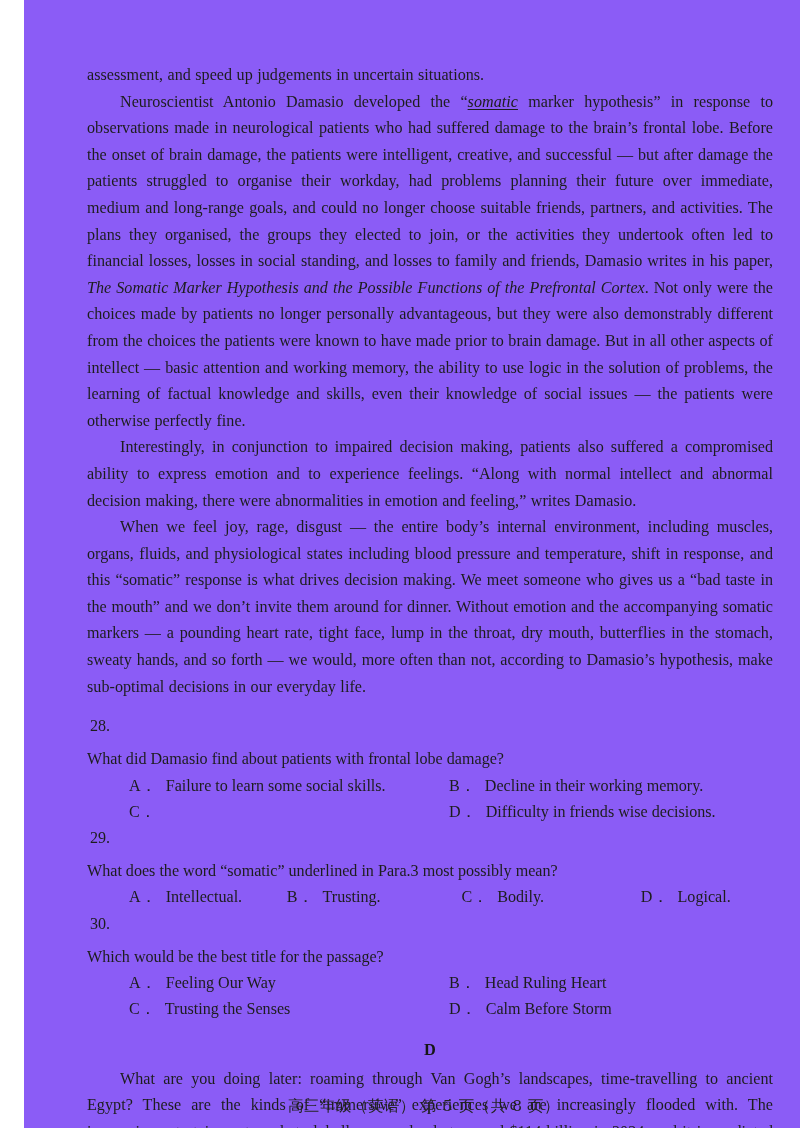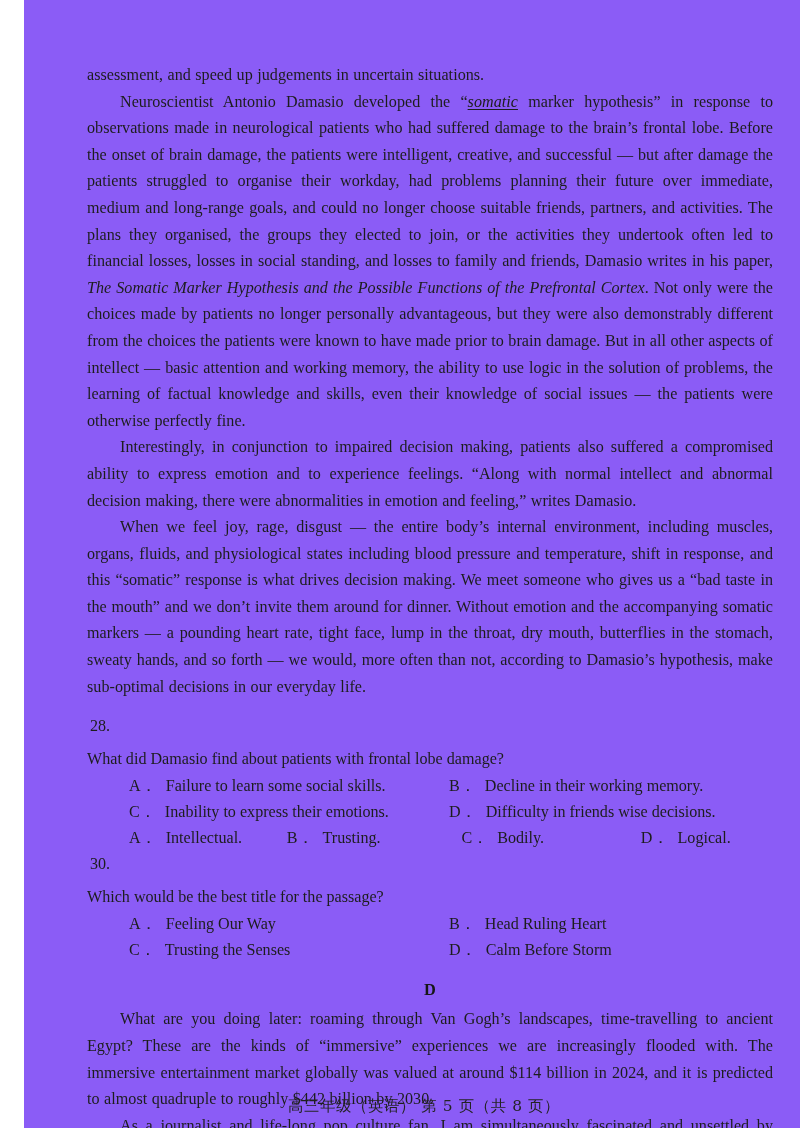--- a/index.html
+++ b/index.html
@@ -148,29 +148,32 @@
               <span class="opt-txt">Failure to learn some social skills.</span>
             </div>
             <div class="opt">
               <span class="opt-lbl">B．</span>
               <span class="opt-txt">Decline in their working memory.</span>
             </div>
           </div>
           <div class="opts opts-2">
             <div class="opt">
               <span class="opt-lbl">C．</span>
-              <span class="opt-txt">Inability to express their emotions.</span>
             </div>
             <div class="opt">
               <span class="opt-lbl">D．</span>
               <span class="opt-txt">Difficulty in friends wise decisions.</span>
             </div>
           </div>
         </div>
         <div class="q">
+          <div class="q-stem">
+            <span class="q-num">29.</span>
+            <span class="q-text">What does the word “somatic” underlined in Para.3 most possibly mean?</span>
+          </div>
           <div class="opts opts-4">
             <div class="opt">
               <span class="opt-lbl">A．</span>
               <span class="opt-txt">Intellectual.</span>
             </div>
             <div class="opt">
               <span class="opt-lbl">B．</span>
               <span class="opt-txt">Trusting.</span>
             </div>
             <div class="opt">

